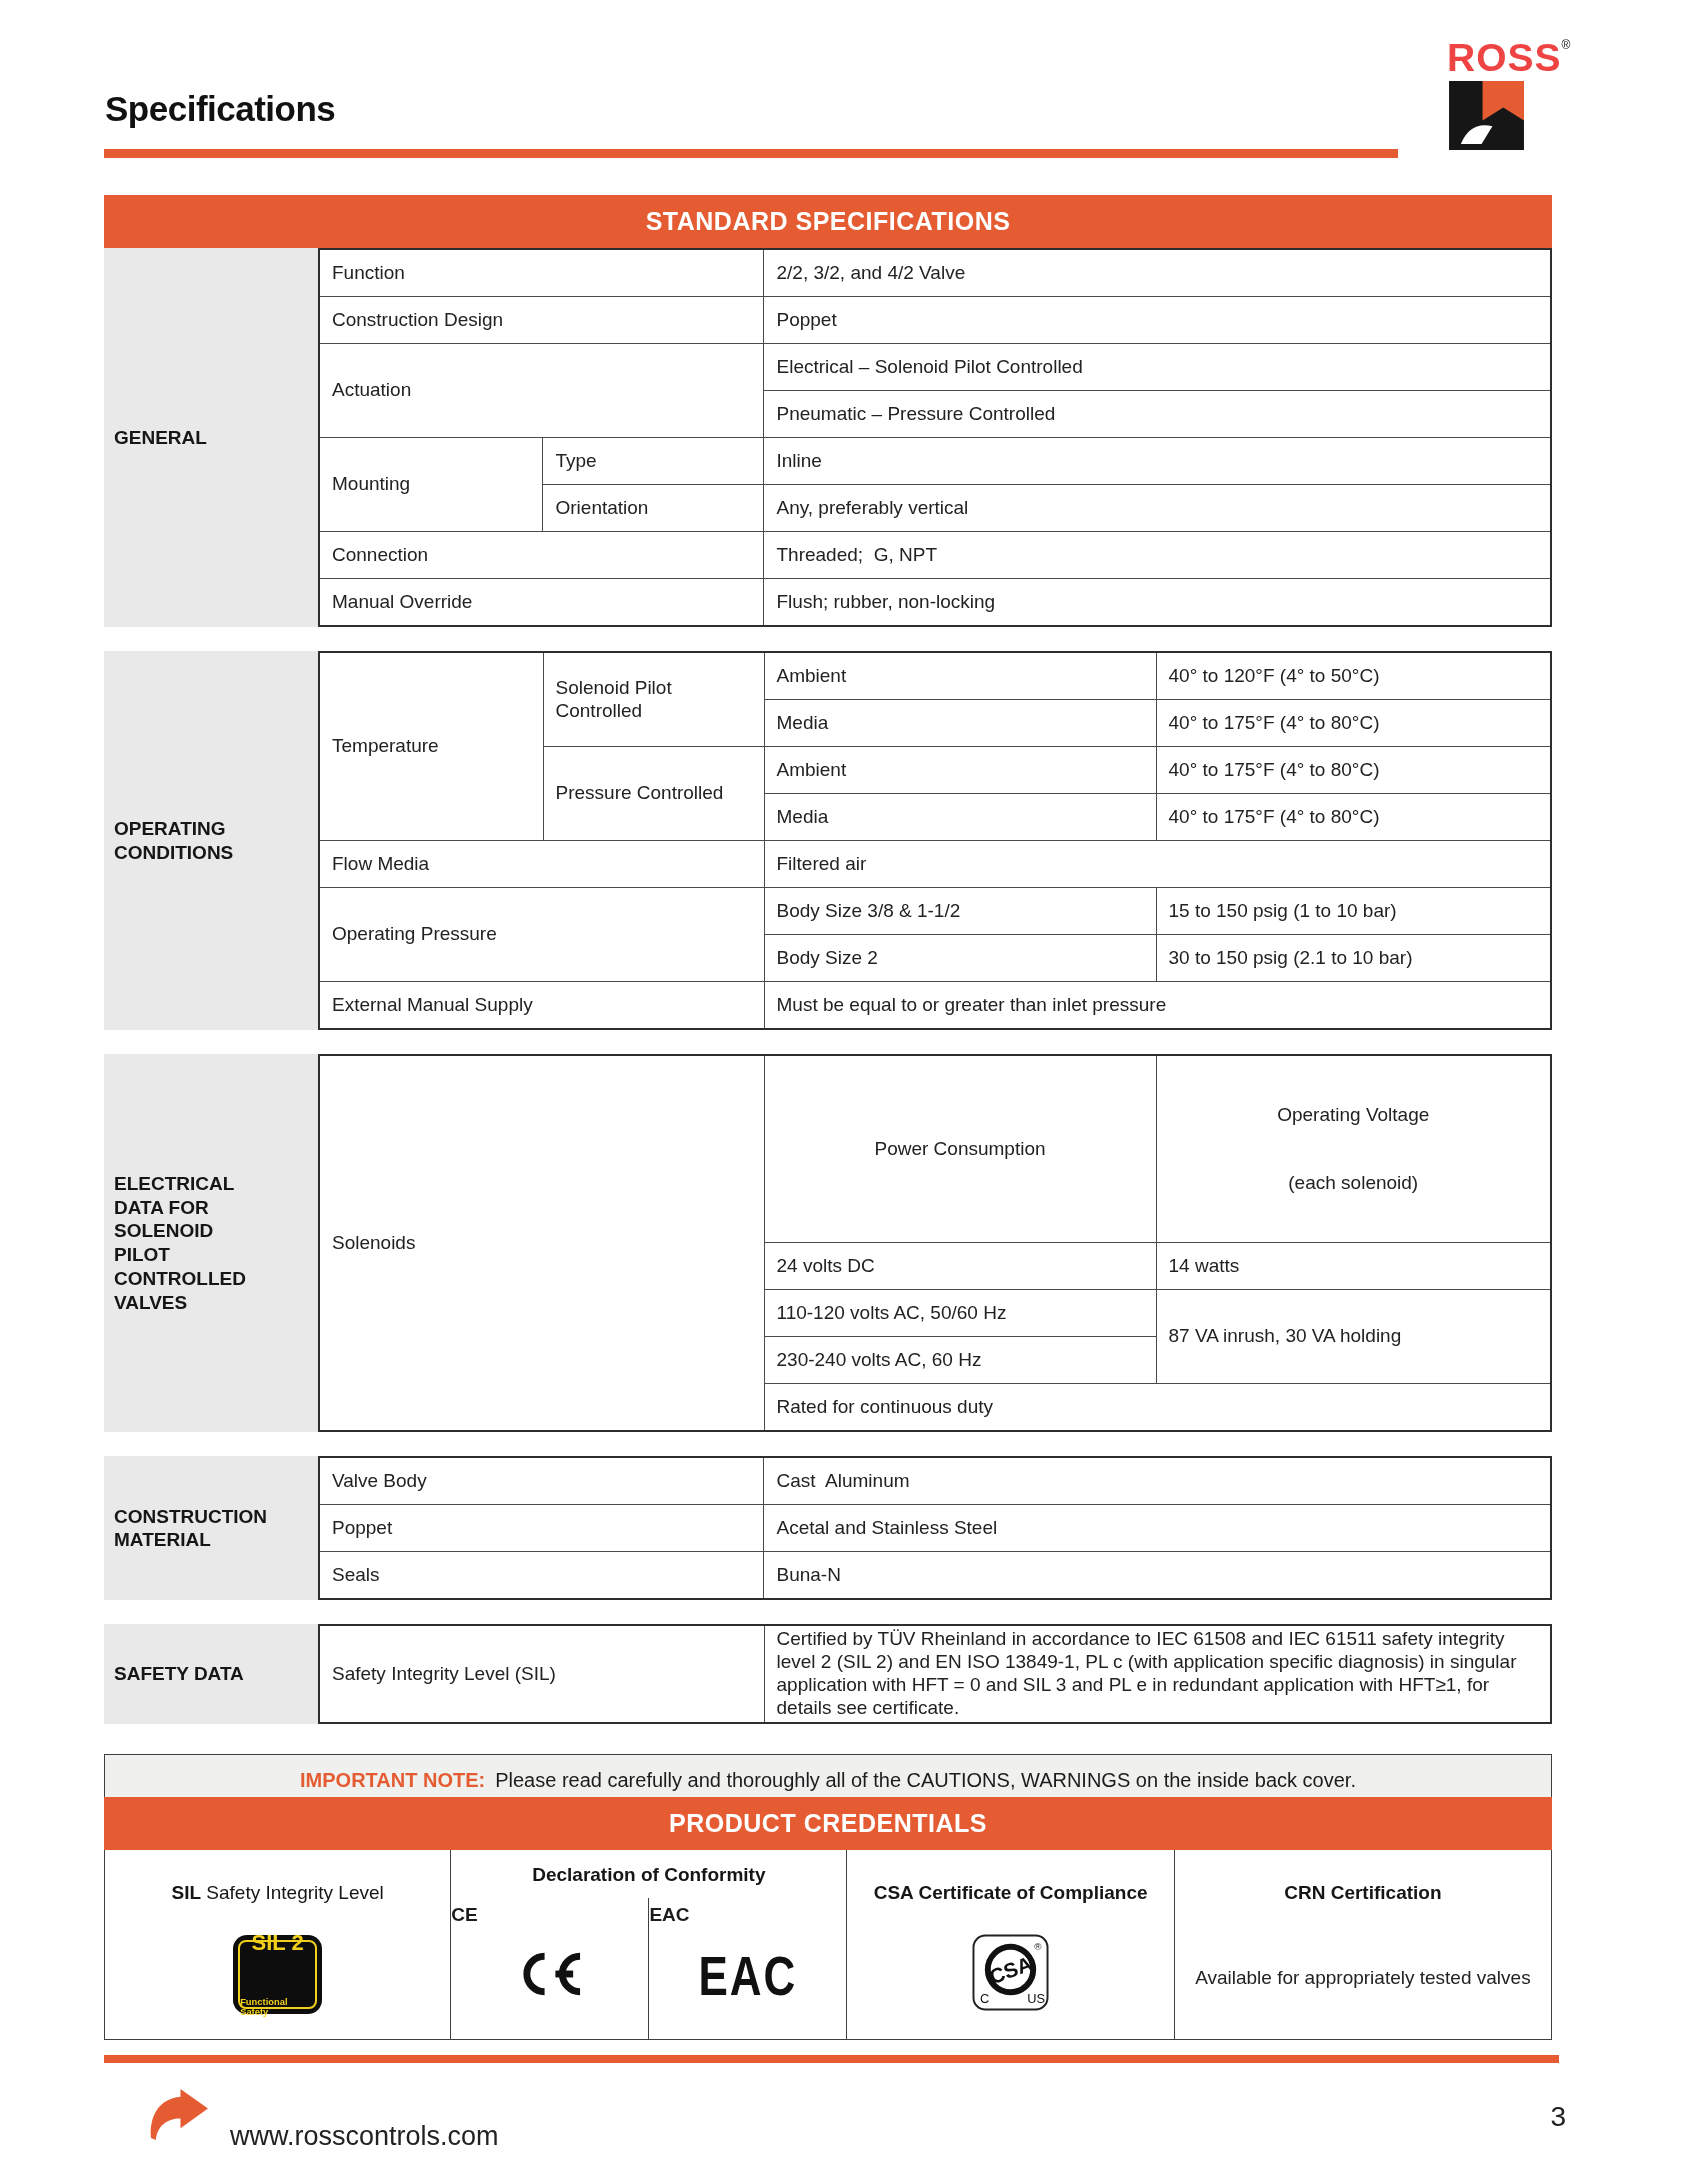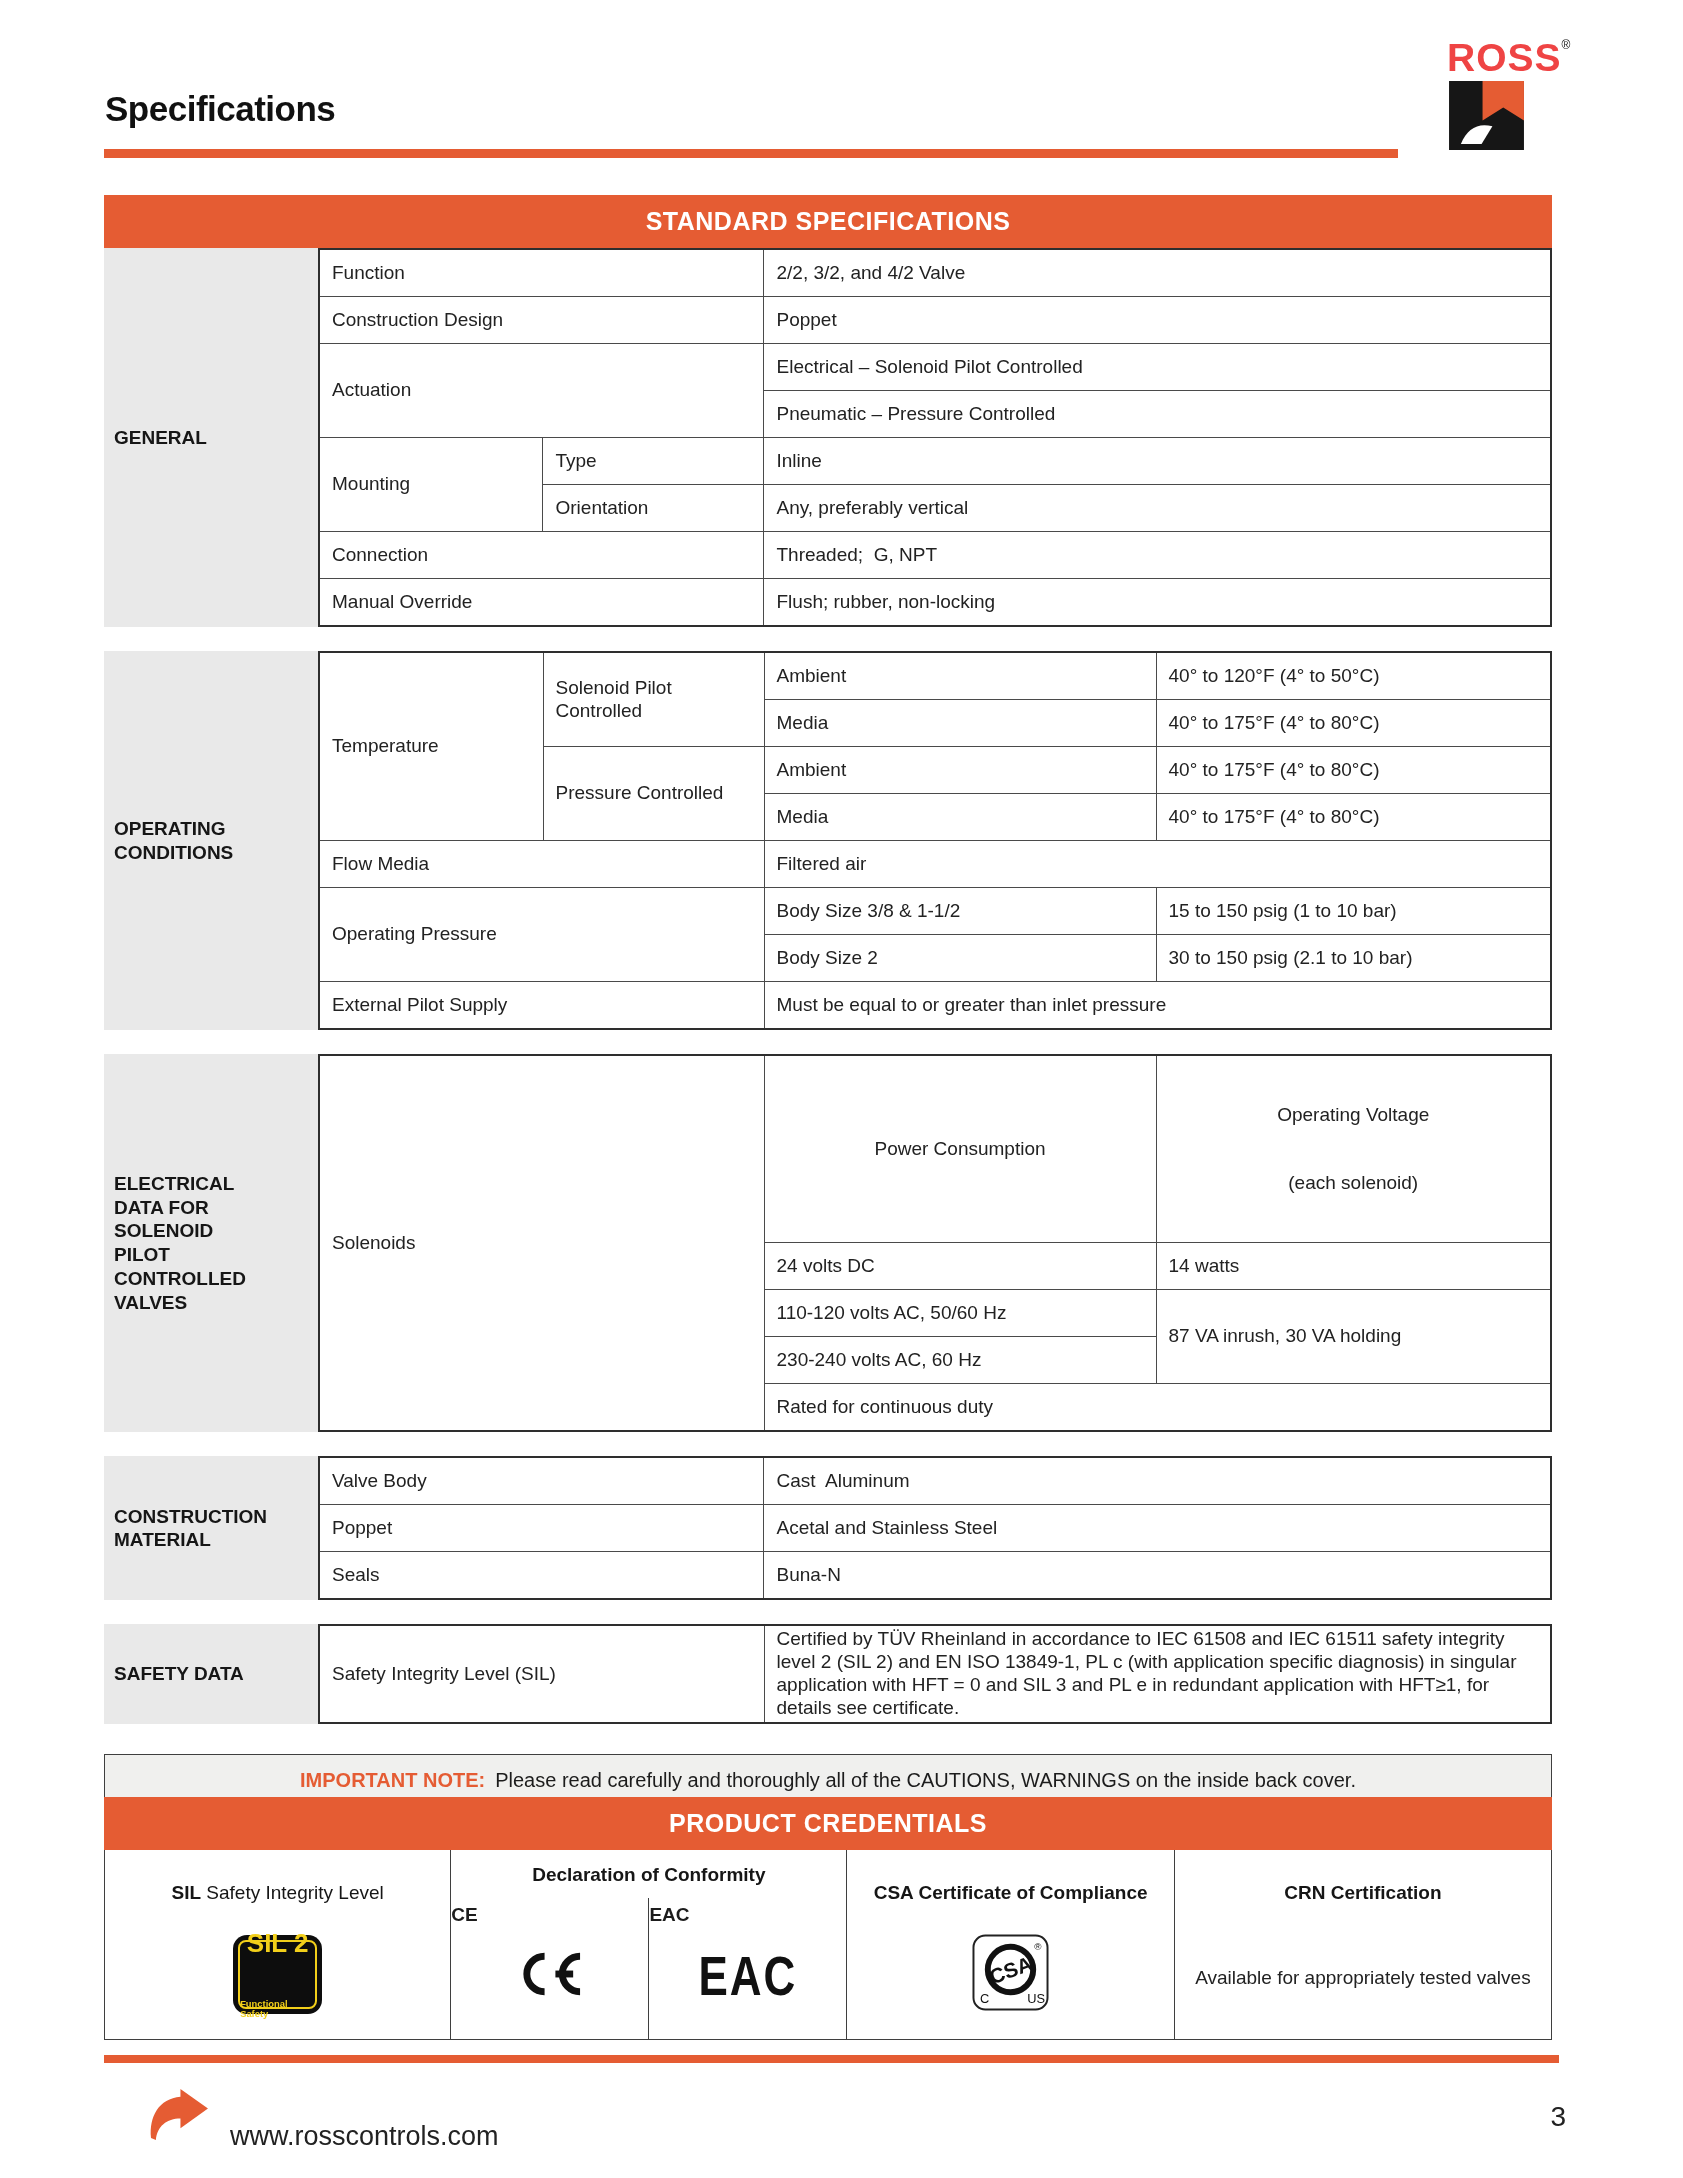--- a/index.html
+++ b/index.html
@@ -56,21 +56,21 @@
              align-items:center;justify-content:center;}
   .logo-zone2{position:absolute;left:0;right:0;top:14px;bottom:0;display:flex;
               align-items:center;justify-content:center;}
   .crn-text{position:absolute;left:0;right:0;top:117px;text-align:center;font-size:19px;color:#222;}
 
   .sil-badge{width:85px;height:75px;background:#0d0d0d;border-radius:12px;
              display:flex;flex-direction:column;align-items:center;justify-content:center;
              box-shadow:0 0 0 2px #0d0d0d;}
   .sil-inner{width:75px;height:65px;border:2px solid #f2cf1a;border-radius:8px;
              display:flex;flex-direction:column;align-items:center;justify-content:center;}
-  .sil-top{color:#f2cf1a;font-weight:900;font-size:26px;line-height:1;letter-spacing:0;}
+  .sil-top{color:#f2cf1a;font-weight:900;font-size:22px;line-height:1;letter-spacing:0;}
   .sil-div{width:61px;height:2px;background:#f2cf1a;margin:4px 0 3px 0;}
   .sil-bot{color:#f2cf1a;font-weight:bold;font-size:9.4px;line-height:1;margin-top:36px;}
 
   .eac-mark{font-weight:900;font-size:44px;letter-spacing:2px;transform:scaleY(1.25);
             color:#111;font-family:"Liberation Sans",sans-serif;}
 
   
   .footer-rule{position:absolute;left:104px;top:2055px;width:1455px;height:8px;background:#E55C33;}
   .footer-arrow{position:absolute;left:147px;top:2087px;}
   .footer-url{position:absolute;left:230px;top:2103px;font-size:27px;color:#222;margin-top:18px;}
@@ -184,21 +184,21 @@
         <tr>
           <td colspan="2" rowspan="2">Operating Pressure</td>
           <td>Body Size 3/8 &amp; 1-1/2</td>
           <td>15 to 150 psig (1 to 10 bar)</td>
         </tr>
         <tr>
           <td>Body Size 2</td>
           <td>30 to 150 psig (2.1 to 10 bar)</td>
         </tr>
         <tr>
-          <td colspan="2">External Pilot Supply</td>
+          <td colspan="2">External Manual Supply</td>
           <td colspan="2">Must be equal to or greater than inlet pressure</td>
         </tr>
       </tbody>
         </table>
     </div>
 
     <div class="spec-section">
       <div class="side-label">
         <div>ELECTRICAL DATA FOR SOLENOID PILOT CONTROLLED VALVES</div>
       </div>

